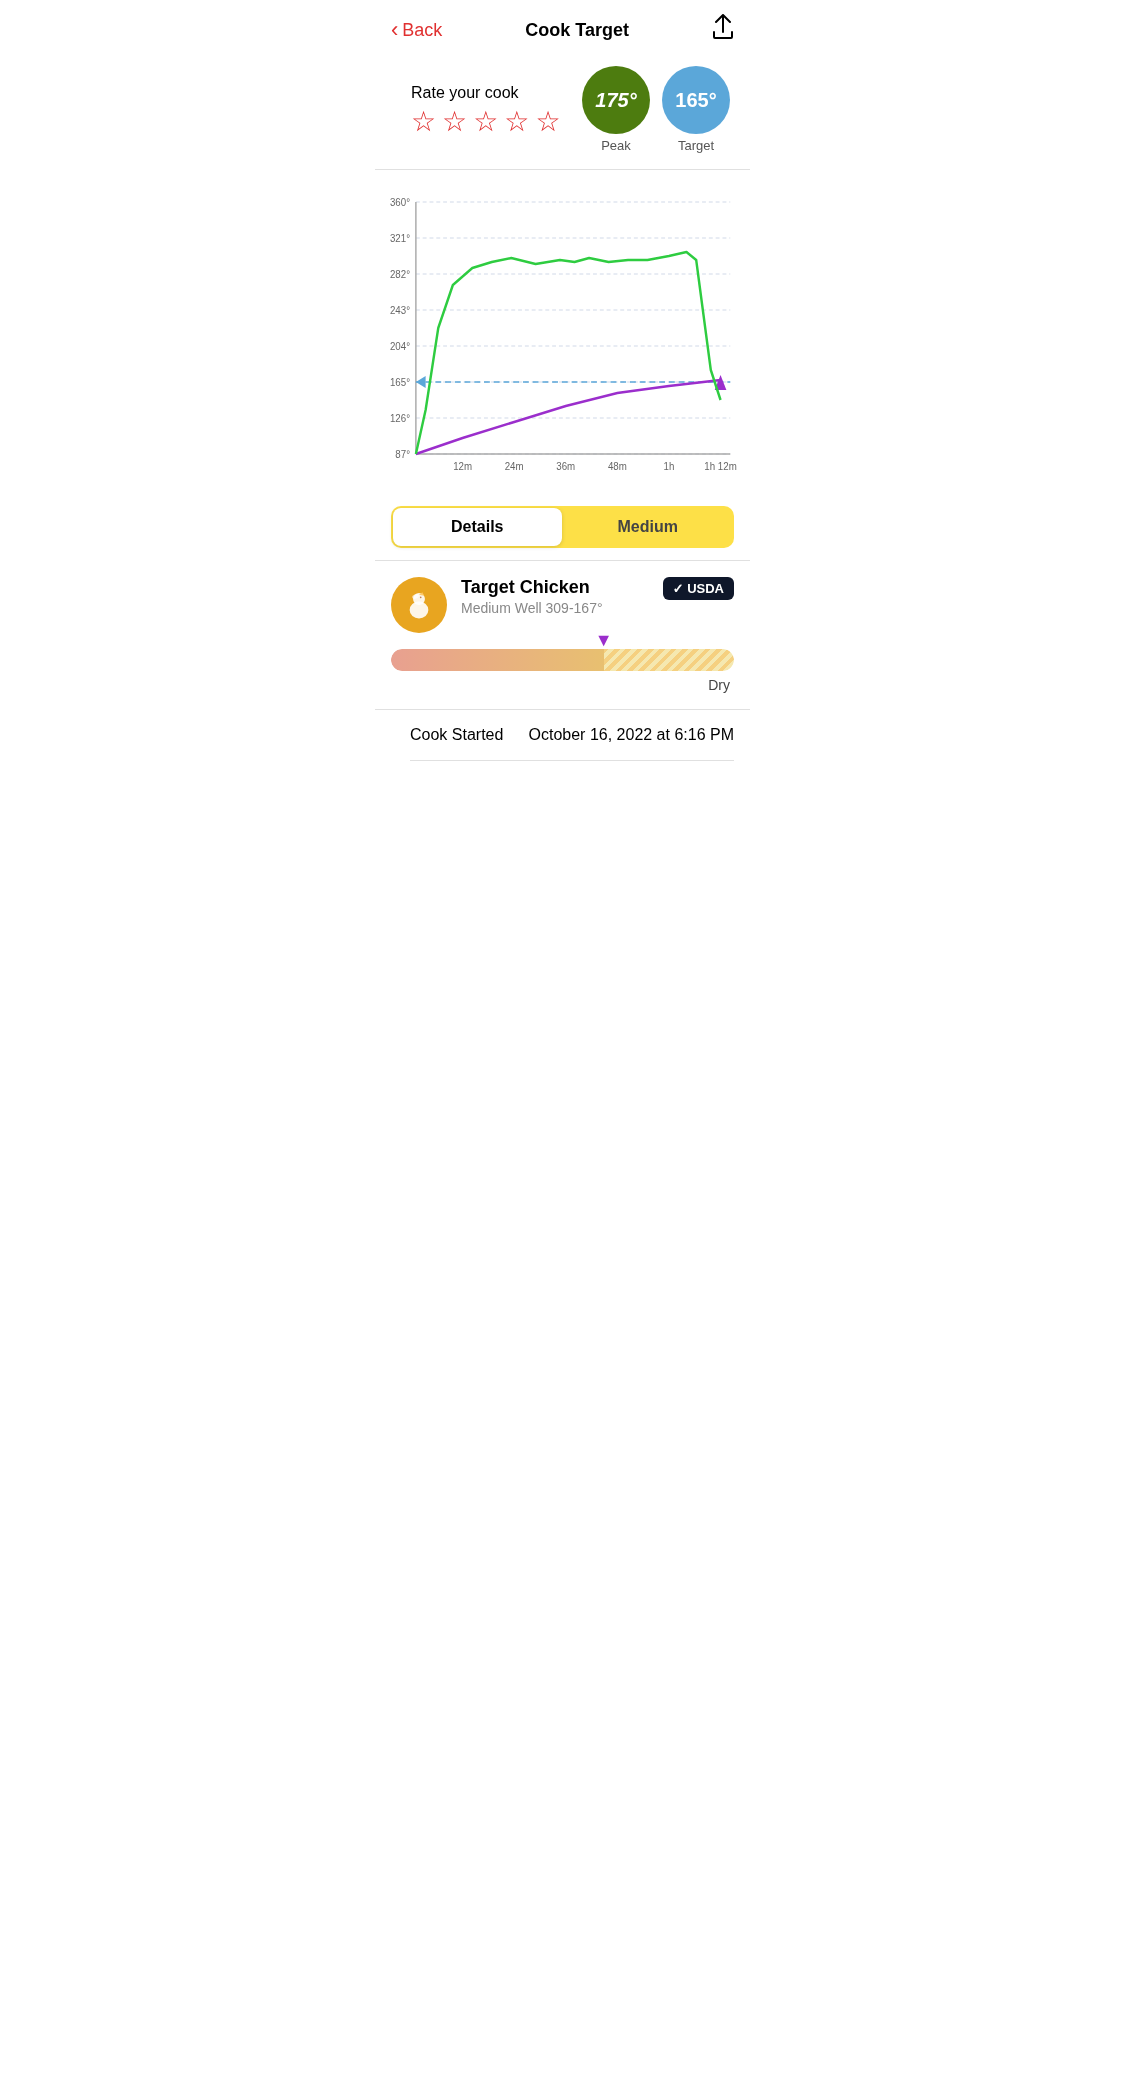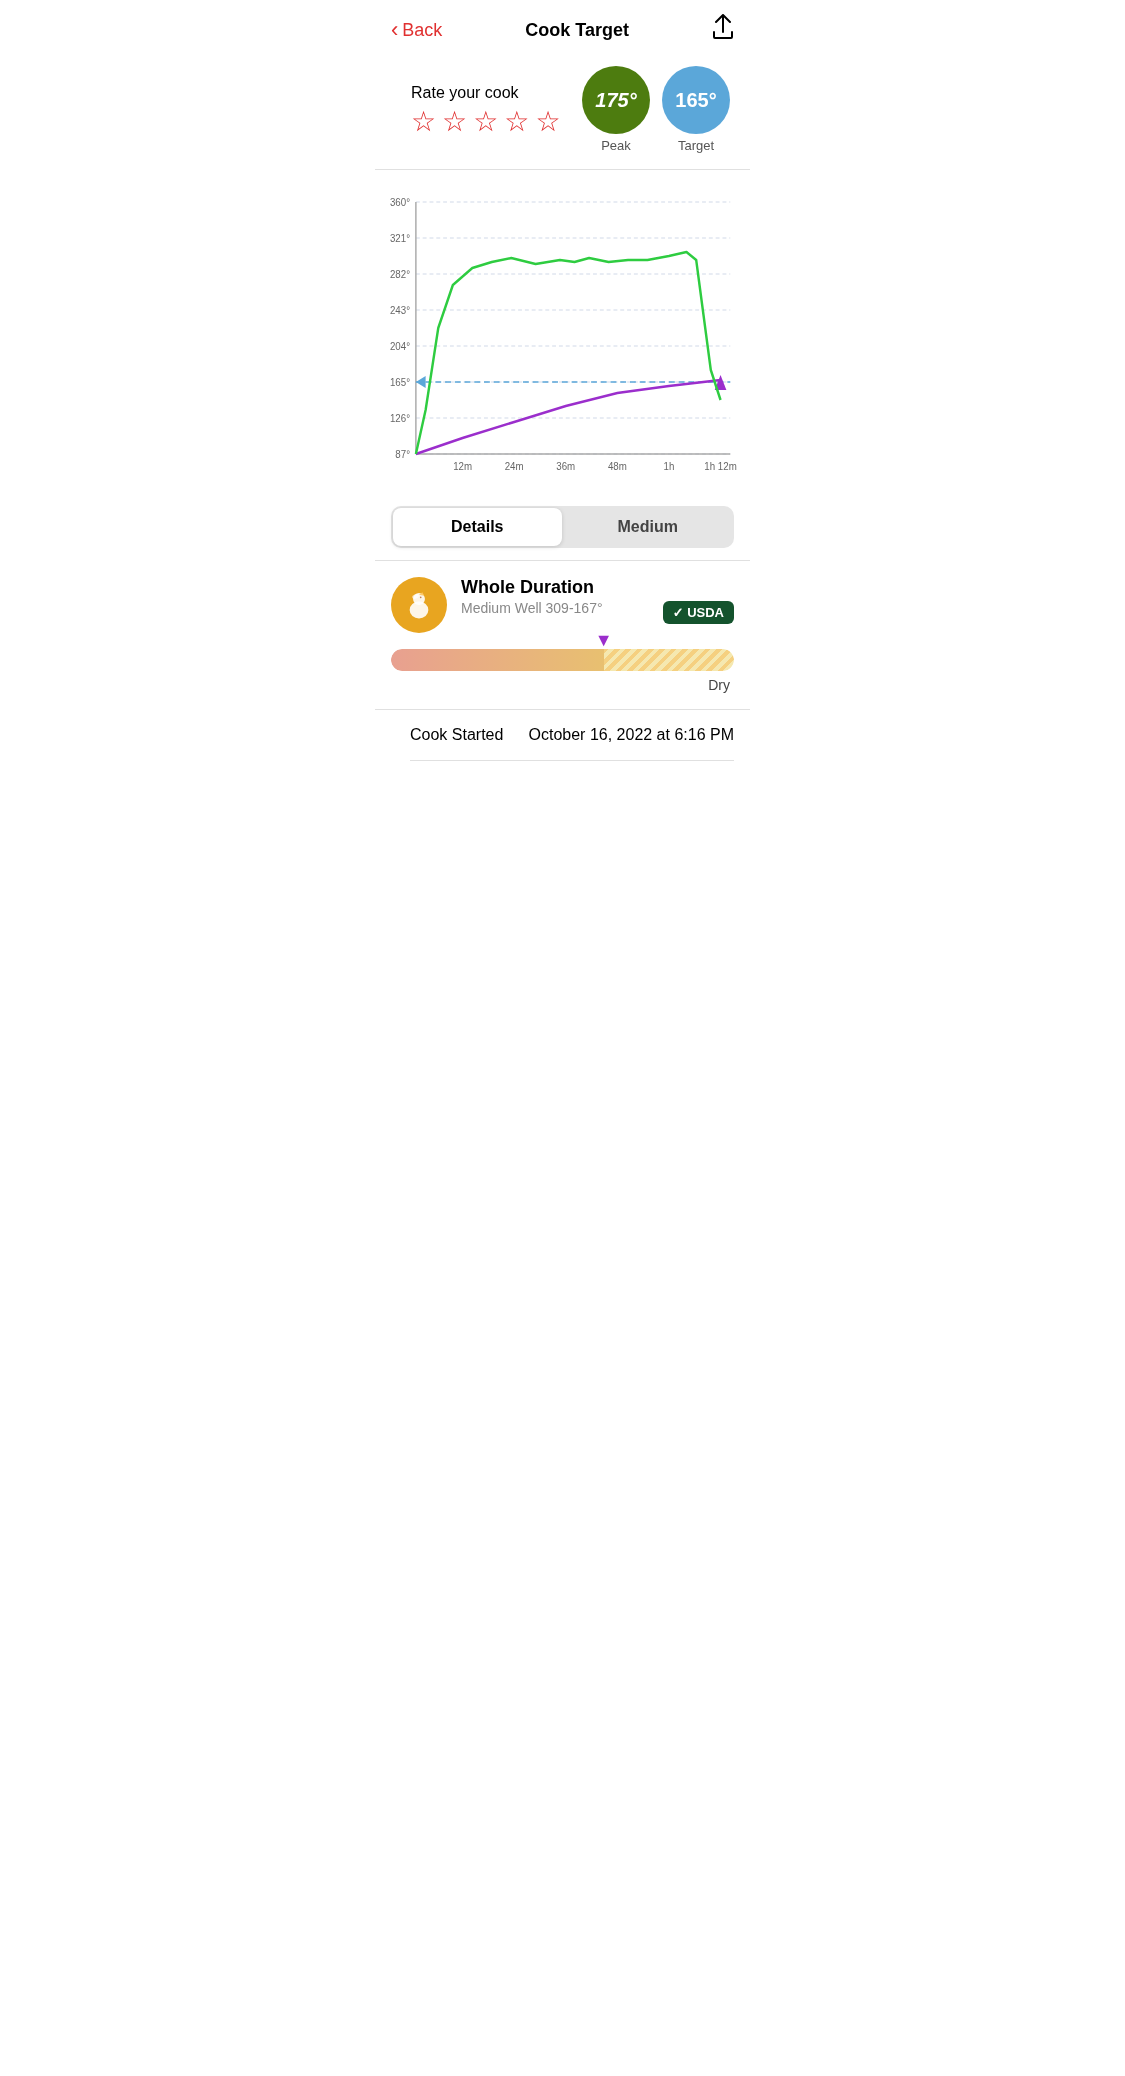--- a/index.html
+++ b/index.html
@@ -121,21 +121,21 @@
       width: 100%;
       height: 300px;
     }
 
     
     .tabs-section {
       padding: 12px 16px;
     }
     .tabs-container {
       display: flex;
-      background: #e5e5e5;
+      background: #fde047;
       border-radius: 10px;
       padding: 2px;
       gap: 2px;
     }
     .tab-btn {
       flex: 1;
       padding: 10px;
       border: none;
       border-radius: 8px;
       font-size: 16px;
@@ -184,30 +184,29 @@
     }
     .food-doneness {
       font-size: 14px;
       color: #000;
       margin-top: 2px;
     }
     .food-doneness span {
       color: #888;
     }
     .usda-badge {
-      background: #14532d;
+      background: #0f172a;
       color: #fff;
       border-radius: 6px;
       padding: 4px 10px;
       font-size: 13px;
       font-weight: 600;
       white-space: nowrap;
       margin-left: auto;
       align-self: flex-start;
-      margin-top: 24px;
     }
 
     
     .doneness-bar-section {
       padding: 4px 16px 16px;
     }
     .doneness-bar-wrapper {
       position: relative;
       margin-bottom: 6px;
     }
@@ -387,21 +386,21 @@
 
     <svg viewBox="0 0 40 40" fill="none">
       <ellipse cx="20" cy="26" rx="11" ry="10" fill="rgba(255,255,255,0.9)"></ellipse>
       <circle cx="20" cy="13" r="7" fill="rgba(255,255,255,0.9)"></circle>
       <ellipse cx="16" cy="10" rx="4" ry="2.5" fill="rgba(255,255,255,0.7)" transform="rotate(-20 16 10)"></ellipse>
       <polygon points="20,8 24,5 26,9" fill="rgba(255,200,100,0.9)"></polygon>
       <circle cx="22" cy="11" r="1" fill="rgba(180,100,50,0.8)"></circle>
     </svg>
   </div>
   <div class="food-info">
-    <div class="food-name">Whole Duration</div>
+    <div class="food-name">Target Chicken</div>
     <div class="food-doneness">
       <span>Medium Well</span>
       <span style="color:#888"> <span>309-167°</span></span>
     </div>
   </div>
   <div class="usda-badge">✓ USDA</div>
 </div>
 
 <div class="doneness-bar-section">
   <div class="doneness-bar-wrapper">

